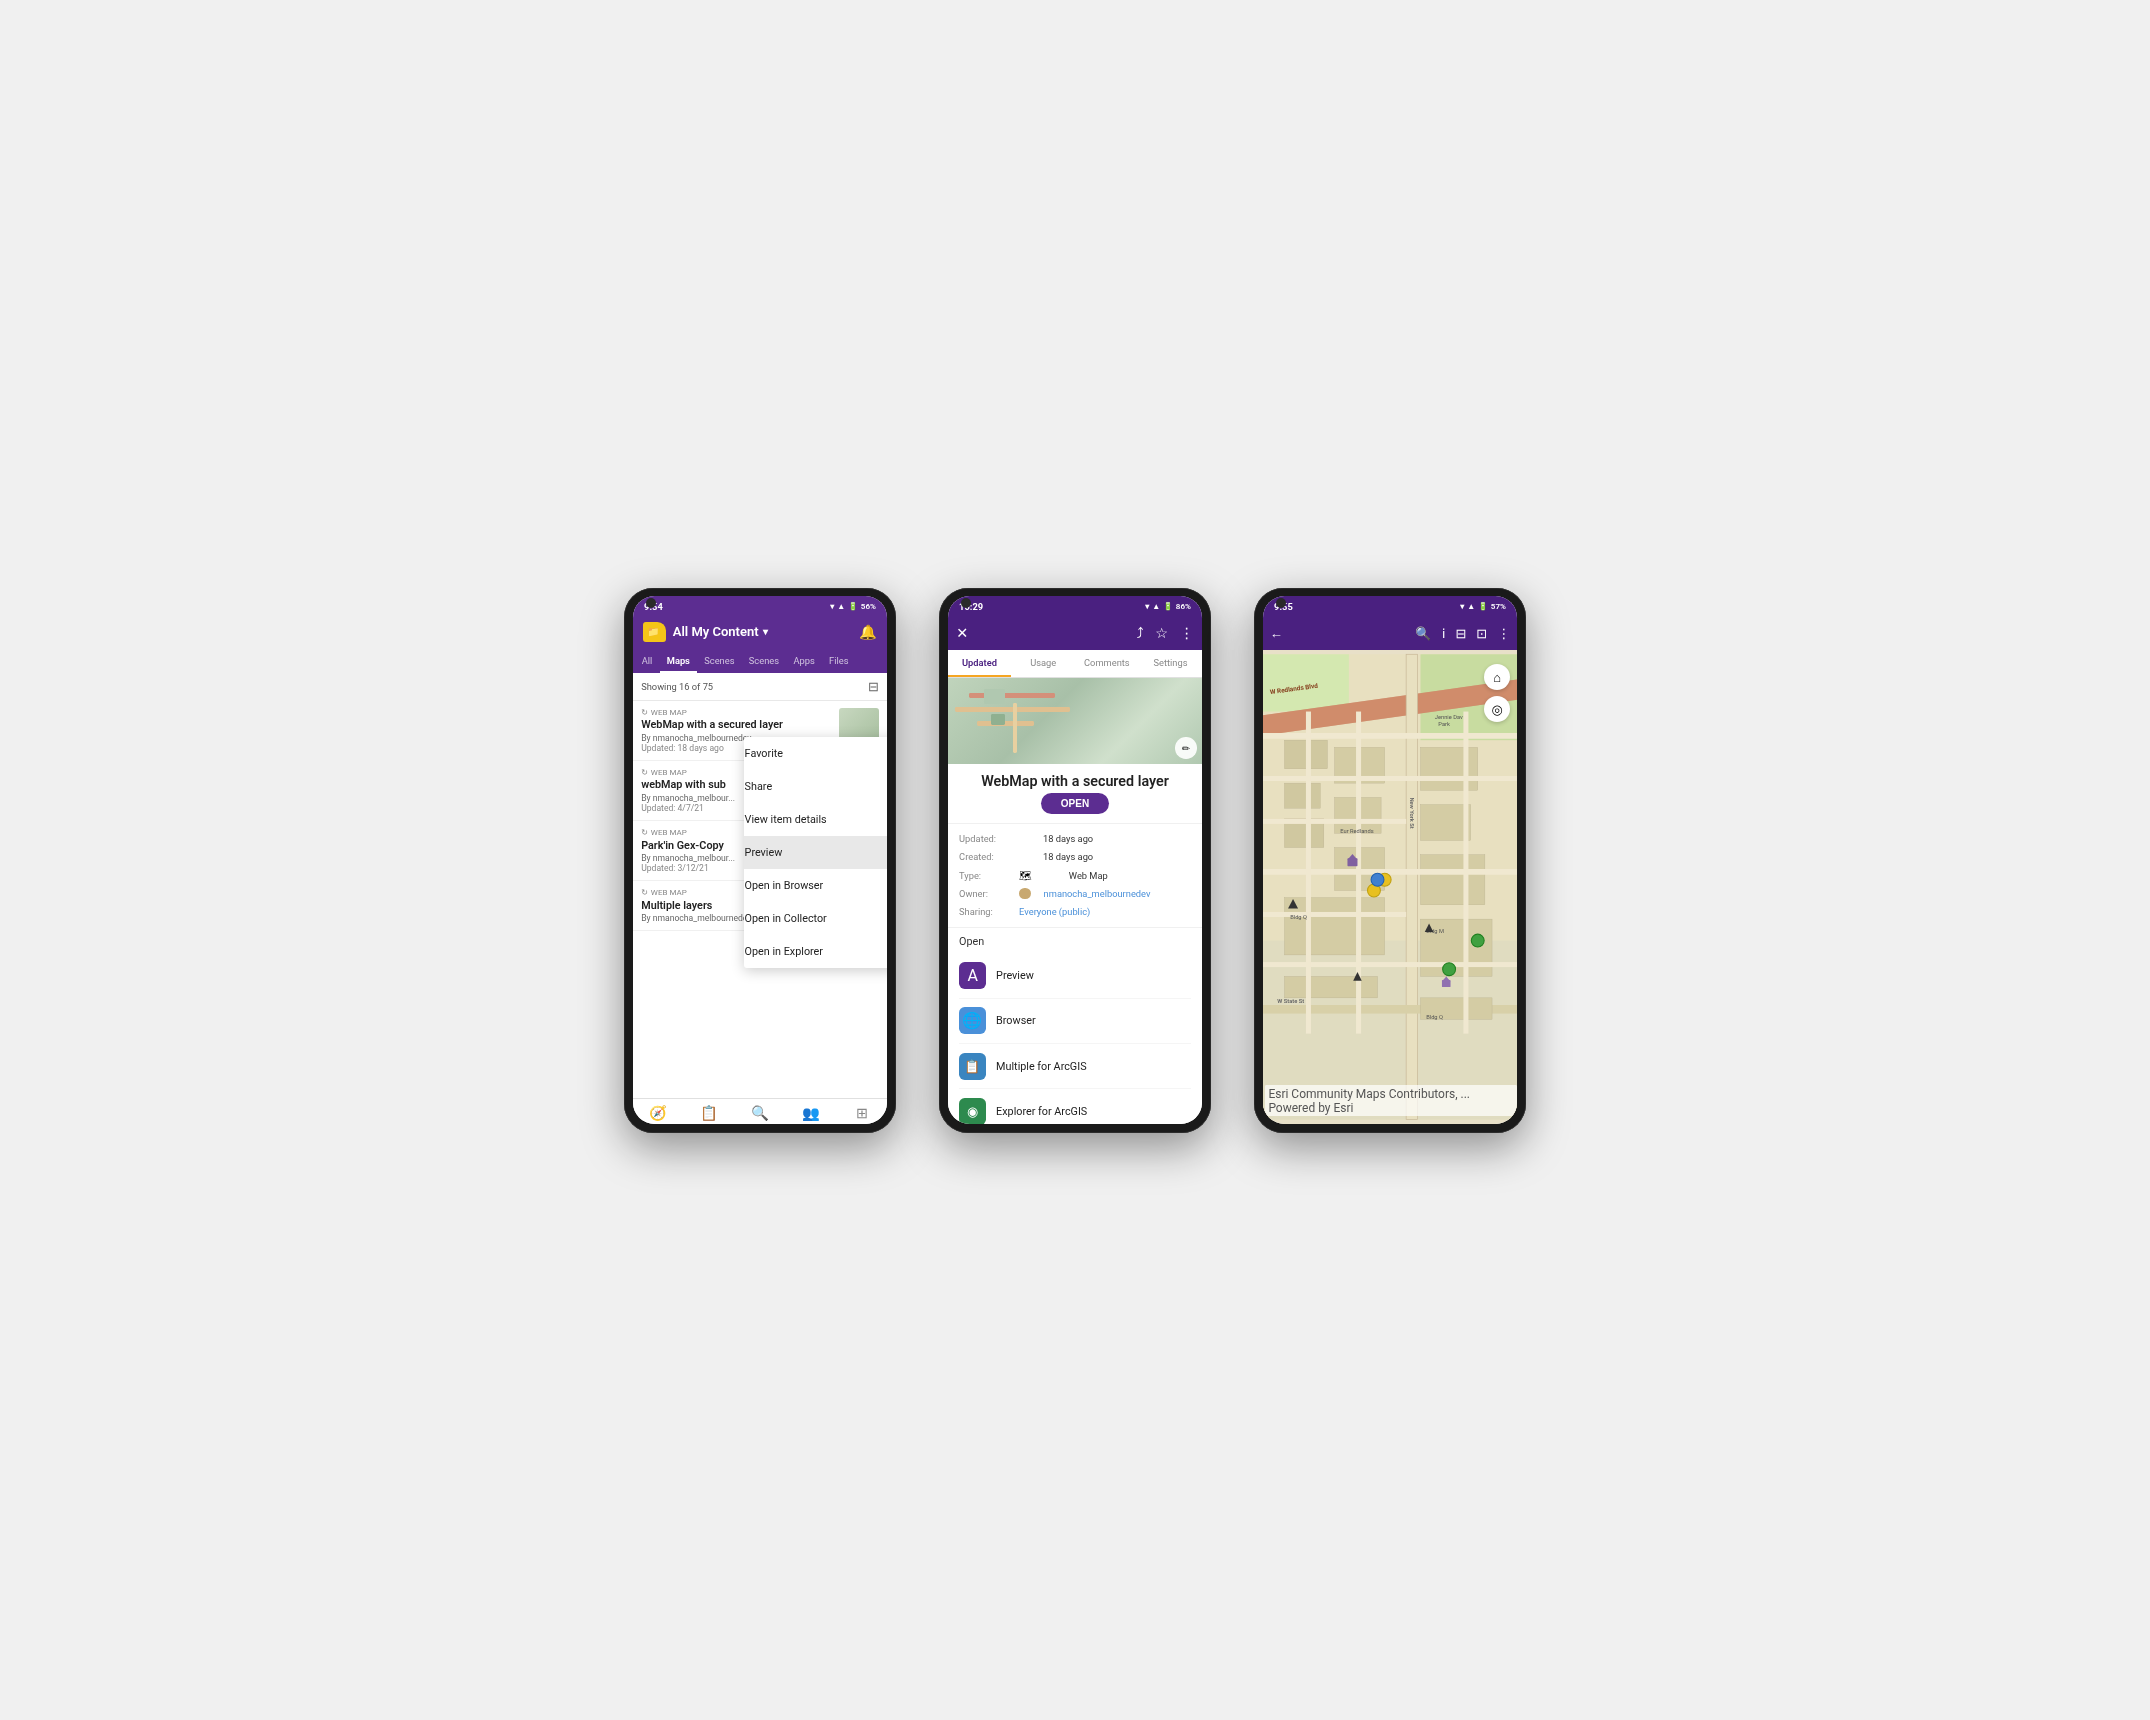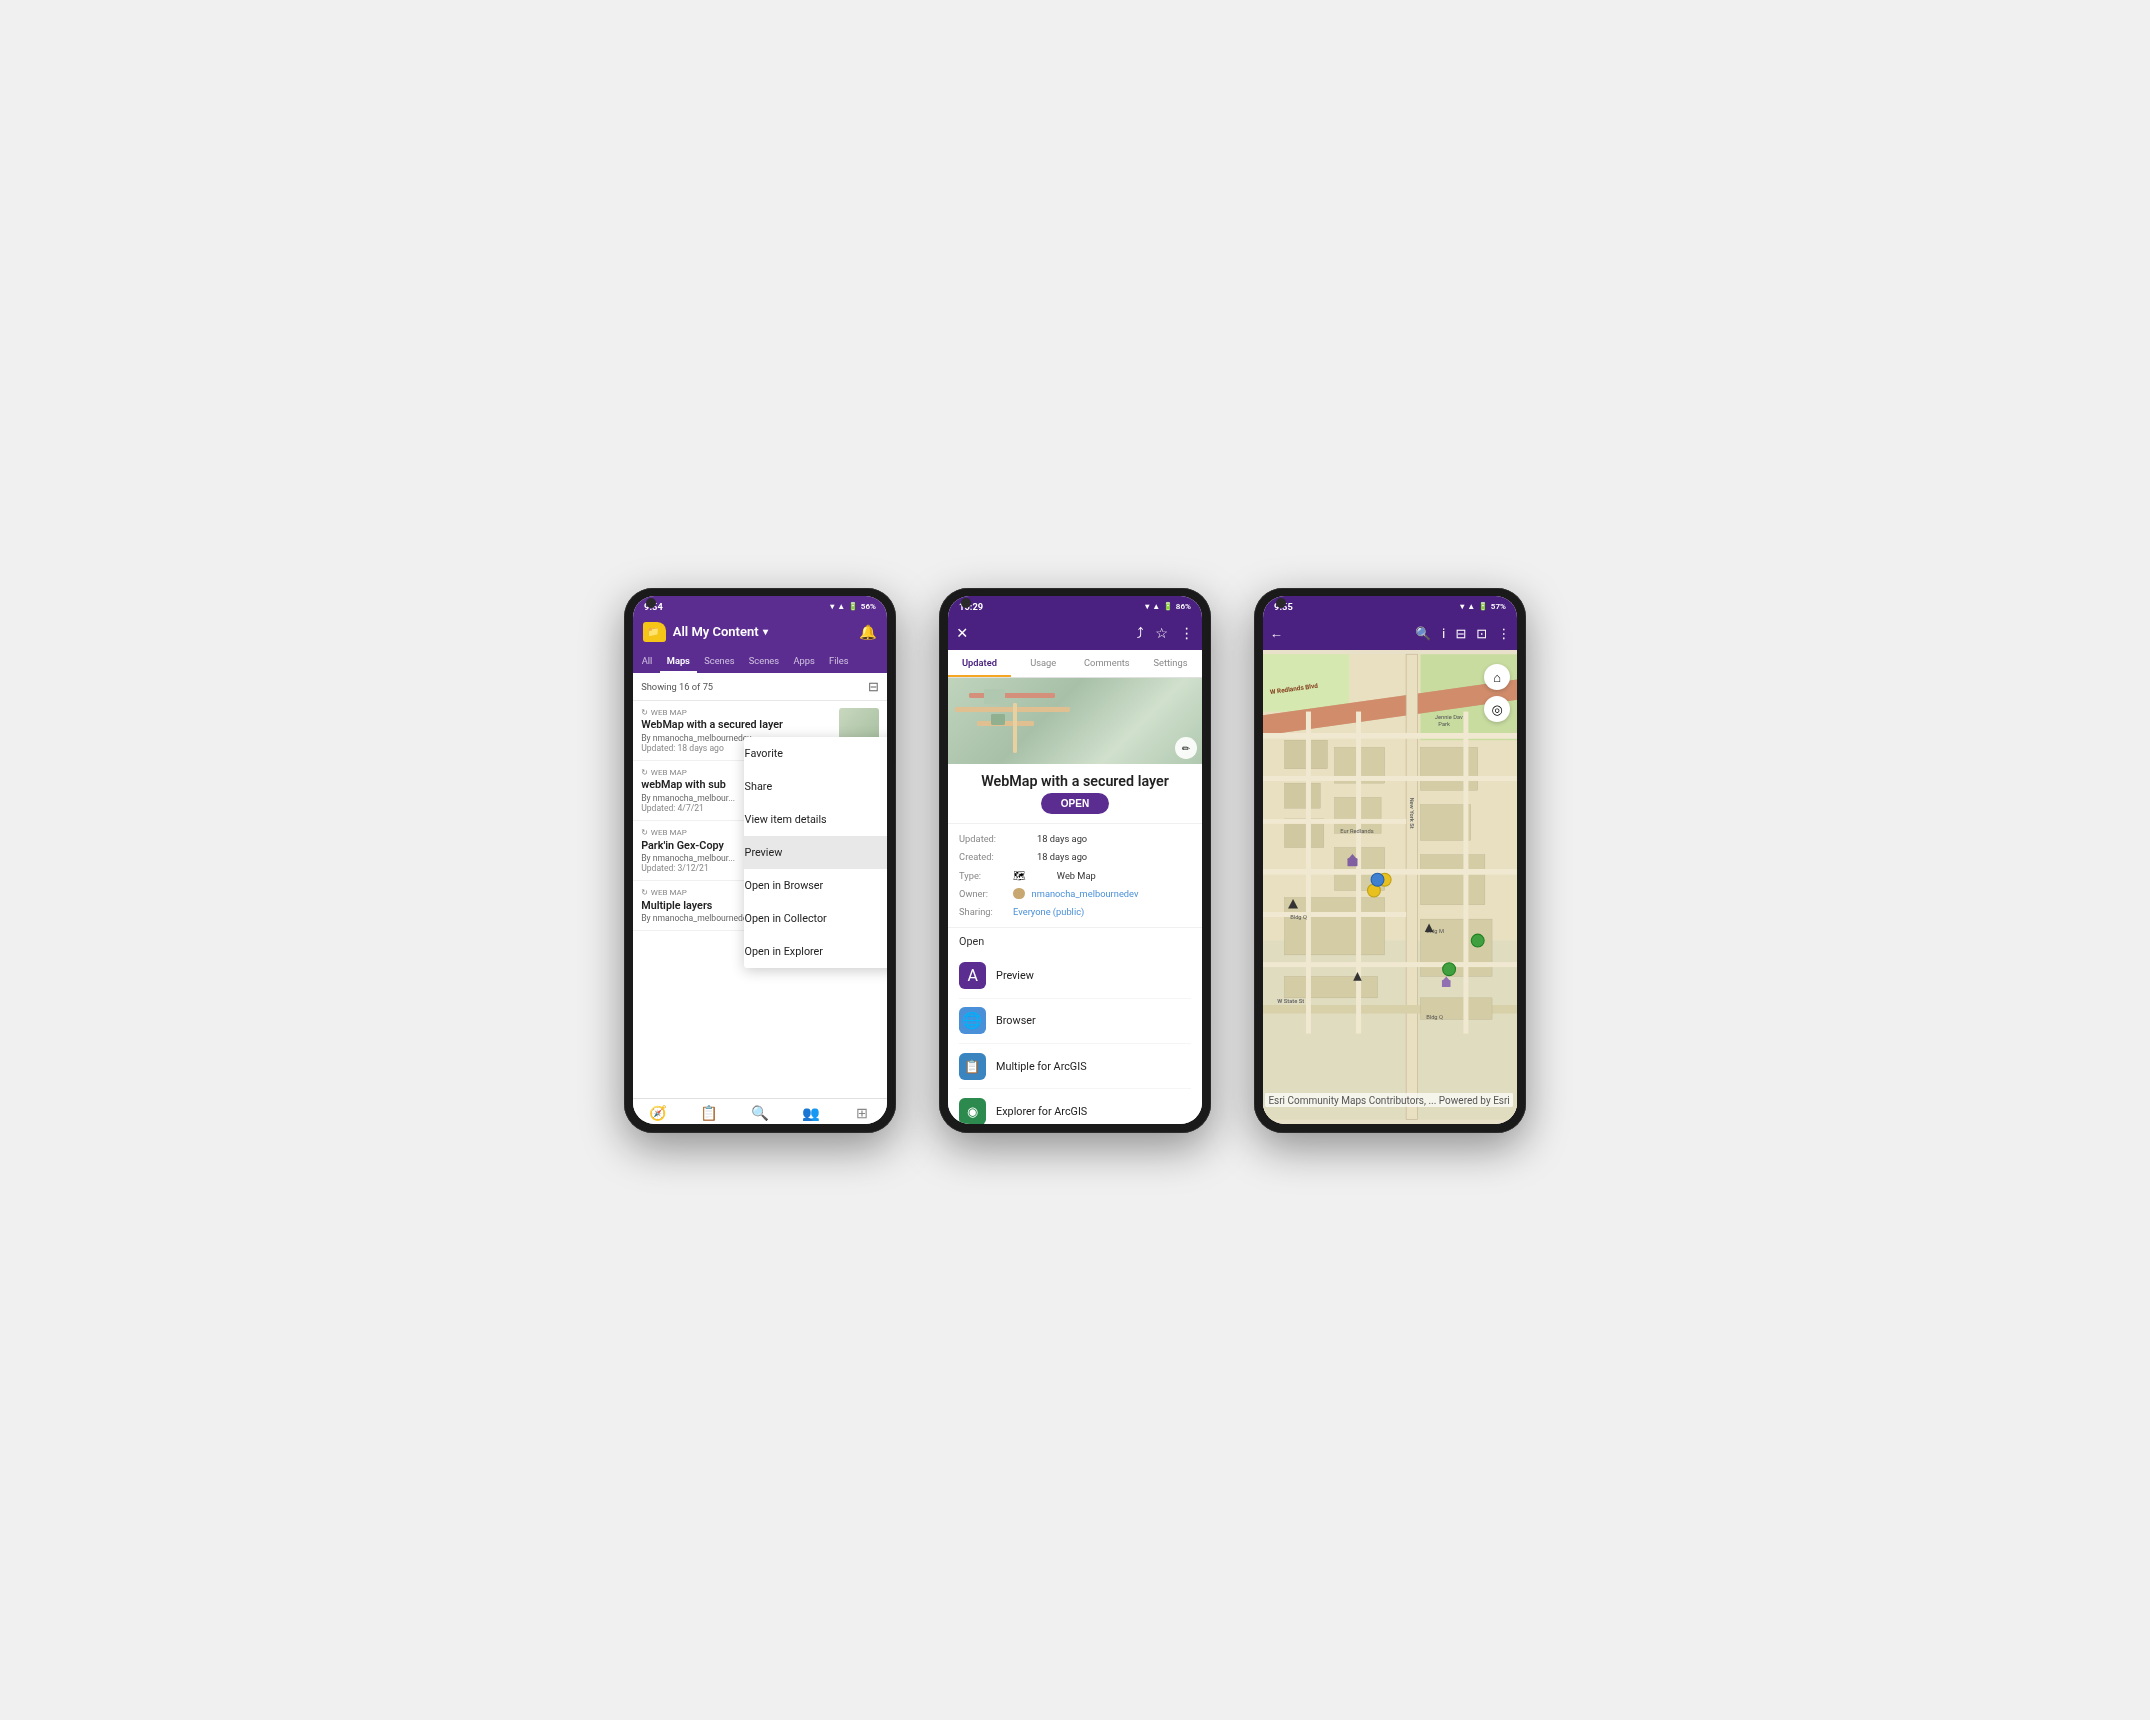--- a/index.html
+++ b/index.html
@@ -259,21 +259,21 @@
     }
     .p2-meta {
       padding: 5.7px 11.5px;
       border-top: 0.7px solid #f0f0f0;
     }
     .p2-meta-row {
       display: flex;
       padding: 3.6px 0;
       font-size: 9.3px;
       align-items: flex-start;
-      gap: 7px;
+      gap: 13px;
     }
     .p2-meta-label { color: #888; width: 47px; flex-shrink: 0; }
     .p2-meta-value { color: #333; margin-left: 24px; }
     .p2-meta-link { color: #4a90d9; }
 
     .p2-open-section {
       padding: 7.2px 11.5px;
       border-top: 0.7px solid #f0f0f0;
     }
     .p2-open-label { font-size: 10.8px; color: #333; margin-bottom: 5.7px; }
@@ -328,28 +328,27 @@
       width: 26px; height: 26px;
       background: #fff;
       border-radius: 50%;
       display: flex; align-items: center; justify-content: center;
       font-size: 13px;
       box-shadow: 0 1.4px 4.3px rgba(0,0,0,0.2);
       cursor: pointer;
     }
     .p3-attribution {
       position: absolute;
-      bottom: 17px;
+      bottom: 8px;
       left: 2.9px;
-      font-size: 10px;
+      font-size: 12px;
       color: #555;
       background: rgba(255,255,255,0.7);
       padding: 1.4px 2.9px;
       border-radius: 1.4px;
-      text-align: center;
     }
   </style>
 </head>
 <body>
 
 <div class="phones-container">
 
   <div class="phone">
     <div class="phone-camera"></div>
     <div class="phone-inner">

